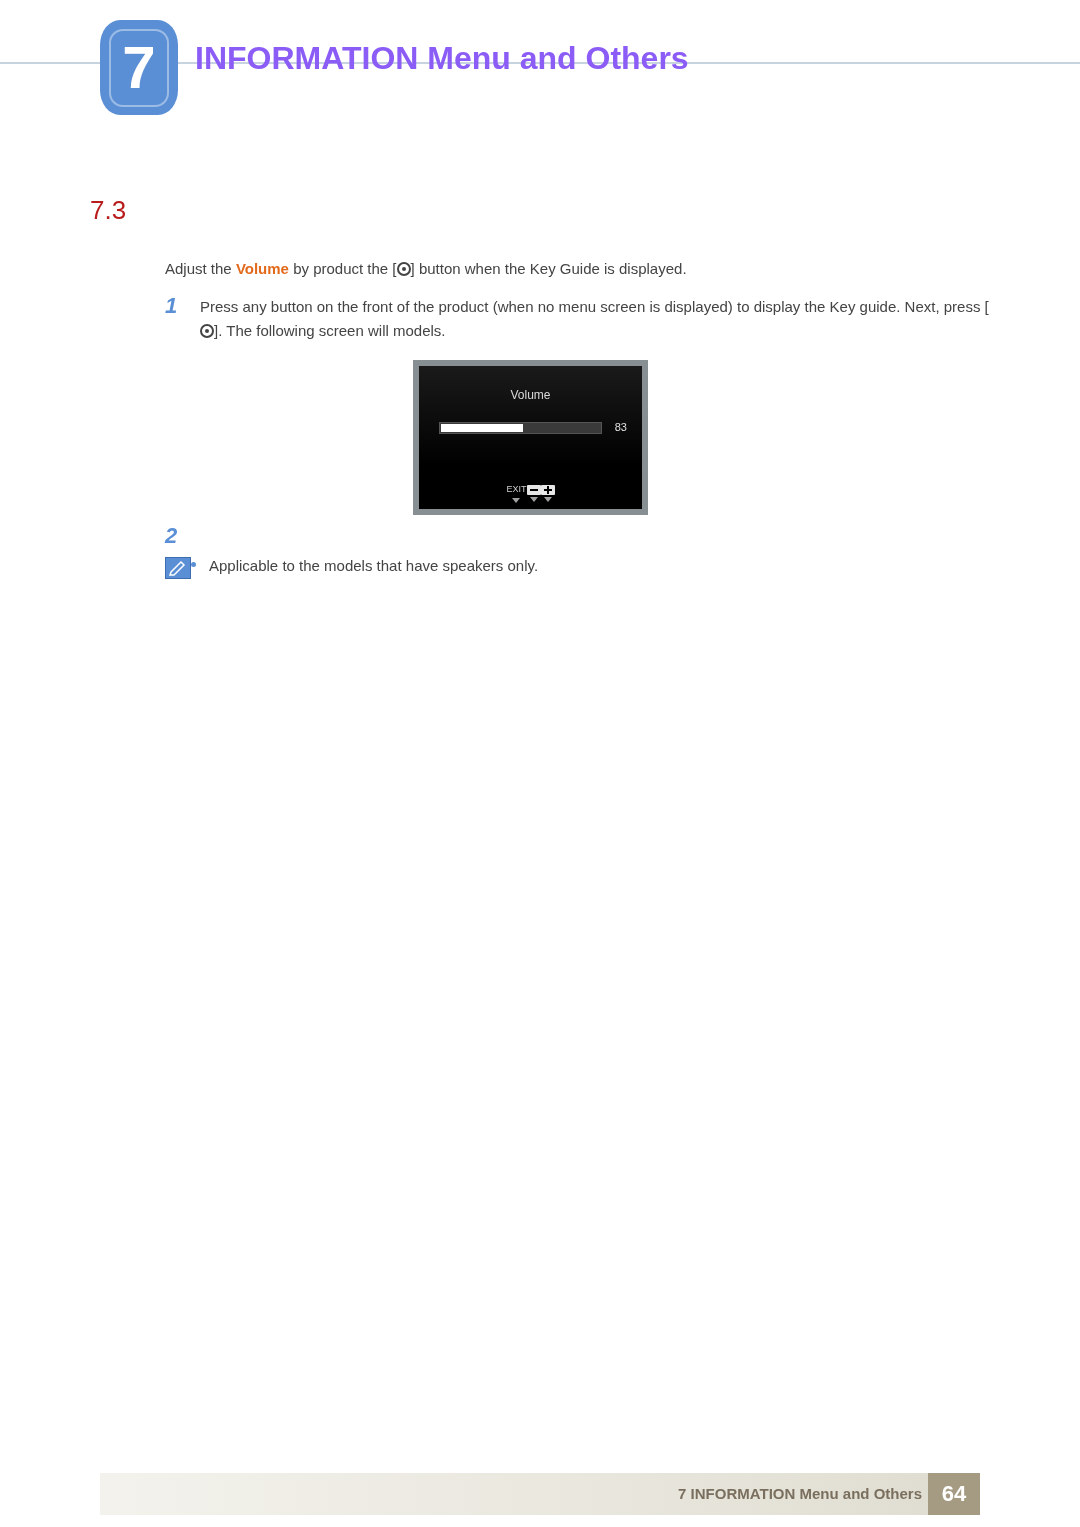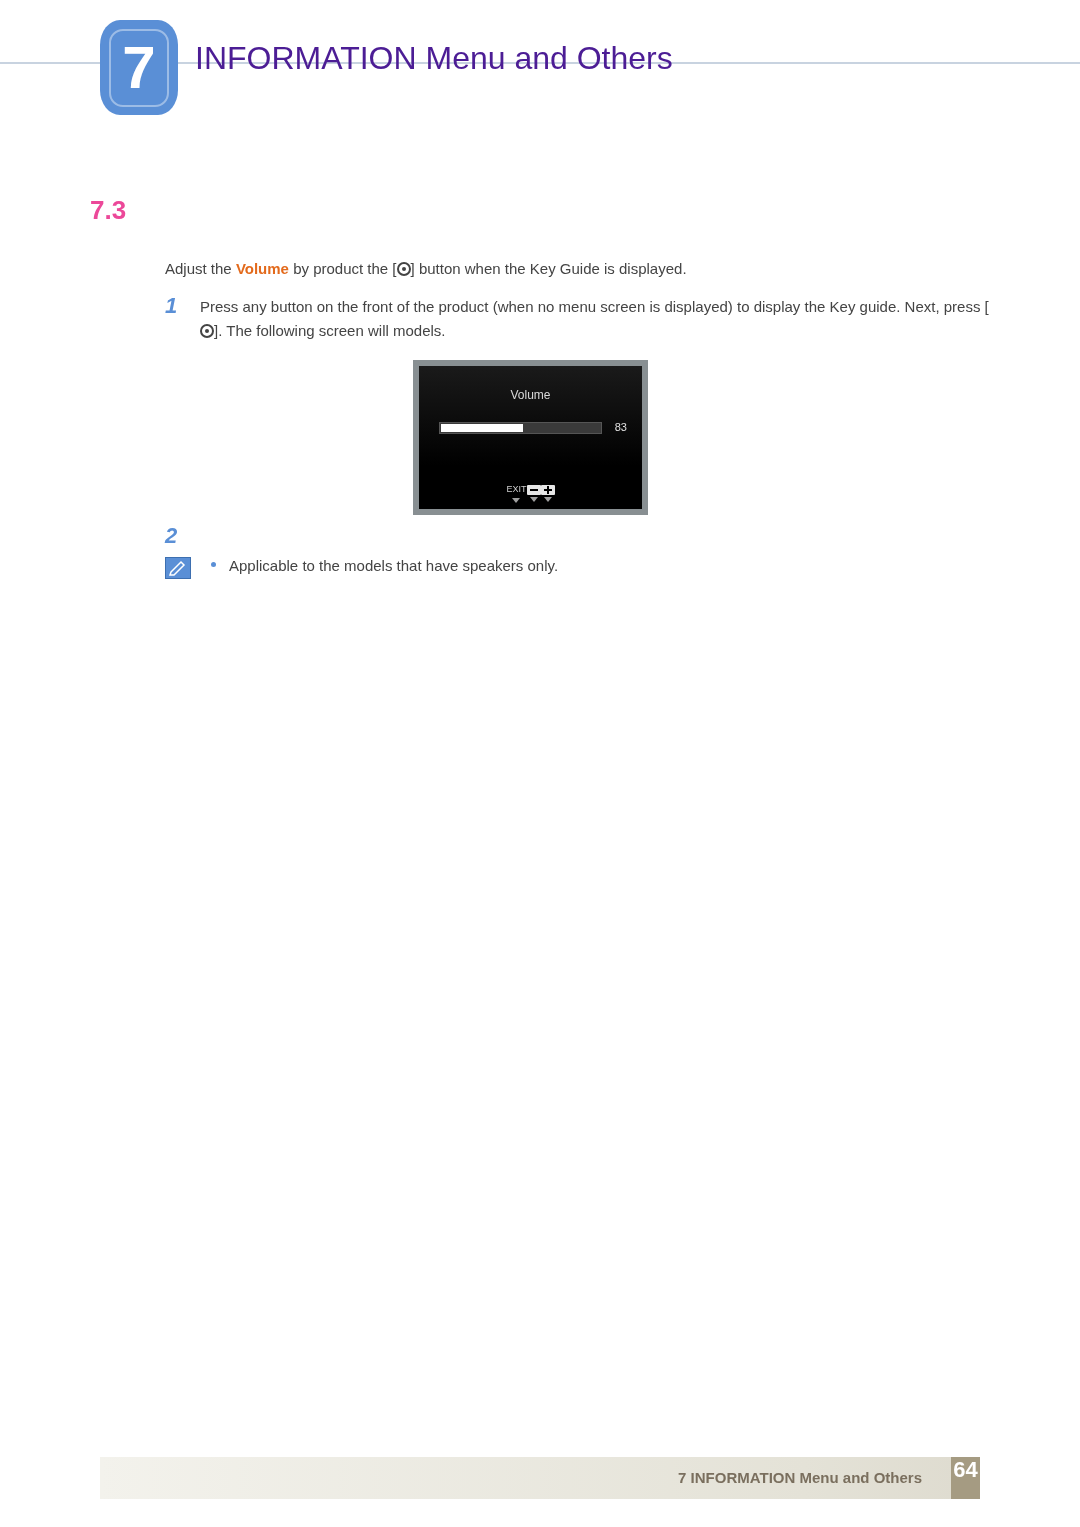--- a/index.html
+++ b/index.html
@@ -43,35 +43,35 @@
   .chapter-number {
     color: #ffffff;
     font-size: 60px;
     font-weight: bold;
   }
   .chapter-title {
     position: absolute;
     top: 40px;
     left: 195px;
     font-size: 32px;
-    font-weight: normal;
-    color: #4c1d95;
+    font-weight: bold;
+    color: #8b5cf6;
   }
   .section-row {
     position: absolute;
     top: 195px;
     left: 90px;
     display: flex;
     align-items: baseline;
     gap: 22px;
   }
   .section-number {
-    color: #ec4899;
+    color: #b91c1c;
     font-size: 26px;
-    font-weight: bold;
+    font-weight: normal;
   }
   .section-title {
     color: #1a6fe0;
     font-size: 26px;
     font-weight: bold;
   }
   .intro-line {
     position: absolute;
     top: 260px;
     left: 165px;
@@ -244,21 +244,20 @@
     border-right: 4px solid transparent;
     border-top: 5px solid #a0a0a0;
   }
   
   .note-block {
     position: absolute;
     top: 555px;
     left: 165px;
     right: 80px;
     display: flex;
-    gap: 20px;
   }
   .note-icon {
     width: 26px;
     height: 22px;
     background: #5a8fd6;
     border: 1px solid #3d6fb0;
     position: relative;
     flex-shrink: 0;
     margin-top: 2px;
   }
@@ -283,21 +282,21 @@
     left: 0;
     top: 7px;
     width: 5px;
     height: 5px;
     background: #5a8fd6;
     border-radius: 50%;
   }
   
   .footer-bar {
     position: absolute;
-    bottom: 28px;
+    bottom: 12px;
     left: 0;
     width: 100%;
     height: 42px;
   }
   .footer-gradient {
     position: absolute;
     left: 100px;
     right: 100px;
     height: 42px;
     background: linear-gradient(to right, #f3f2ec 0%, #e4e2d7 80%, #dedbcf 100%);
@@ -307,25 +306,25 @@
     right: 158px;
     top: 12px;
     font-size: 15px;
     color: #7a6f5e;
     font-weight: bold;
   }
   .footer-page-box {
     position: absolute;
     right: 100px;
     top: 0;
-    width: 29px;
+    width: 52px;
     height: 42px;
     background: #a59b82;
     display: flex;
-    align-items: flex-start;
+    align-items: center;
     justify-content: center;
   }
   .footer-page-num {
     color: #ffffff;
     font-size: 22px;
     font-weight: bold;
   }
 </style>
 </head>
 <body>

